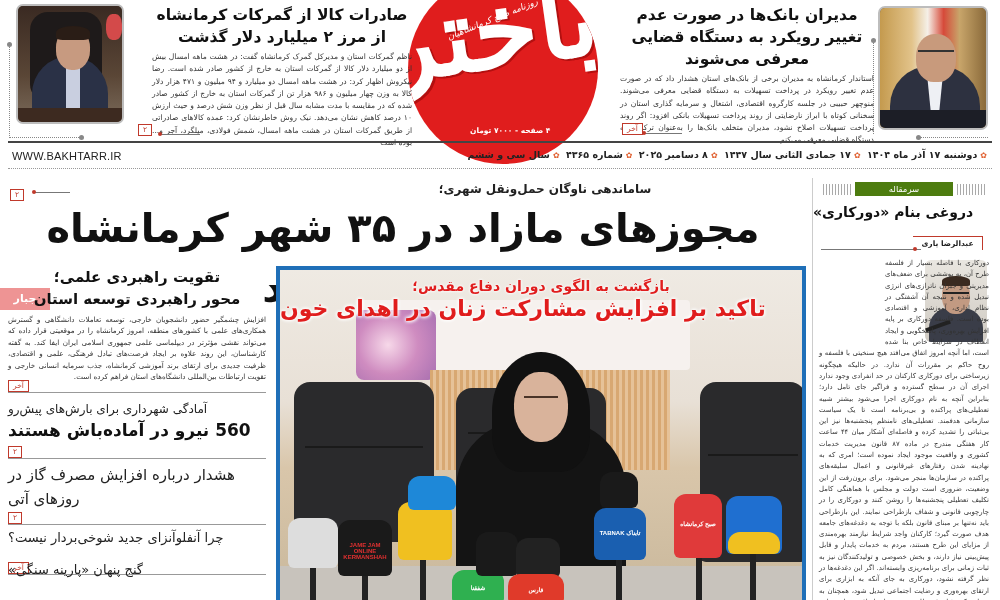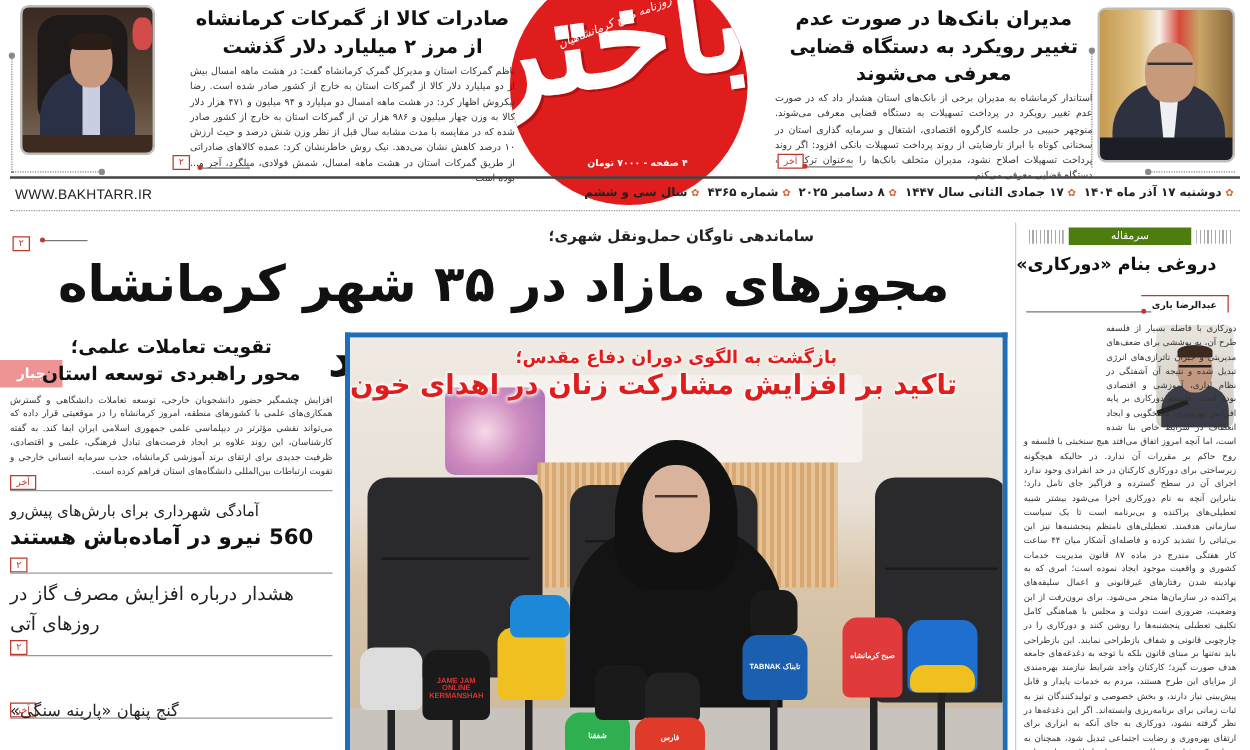--- a/index.html
+++ b/index.html
@@ -195,39 +195,42 @@
 <div class="headline-ref">
   <span class="page-ref" data-bind="main_story.page_ref">۲</span>
 </div>
 <div class="ref-line" style="left:34px;top:192px;width:36px;"></div>
 <div class="ref-dot" style="left:32px;top:190px;"></div>
 <div class="main-headline" data-bind="main_story.headline">مجوزهای مازاد در ۳۵ شهر کرمانشاه ابطال می‌شود</div>
 
 <div class="left-col">
   <div class="watermark" data-bind="left_column.watermark">جبار</div>
   <div class="lc-story1">
-    <h3><span data-bind="left_column.diplomacy.title_line1">تقویت تعاملات علمی؛</span><br><span data-bind="left_column.diplomacy.title_line2">محور راهبردی توسعه استان</span></h3>
+    <h3><span data-bind="left_column.diplomacy.title_line1">تقویت راهبردی علمی؛</span><br><span data-bind="left_column.diplomacy.title_line2">محور راهبردی توسعه استان</span></h3>
     <p data-bind="left_column.diplomacy.body">افزایش چشمگیر حضور دانشجویان خارجی، توسعه تعاملات دانشگاهی و گسترش همکاری‌های علمی با کشورهای منطقه، امروز کرمانشاه را در موقعیتی قرار داده که می‌تواند نقشی مؤثرتر در دیپلماسی علمی جمهوری اسلامی ایران ایفا کند. به گفته کارشناسان، این روند علاوه بر ایجاد فرصت‌های تبادل فرهنگی، علمی و اقتصادی، ظرفیت جدیدی برای ارتقای برند آموزشی کرمانشاه، جذب سرمایه انسانی خارجی و تقویت ارتباطات بین‌المللی دانشگاه‌های استان فراهم کرده است.</p>
   </div>
   <span class="page-ref lc-ref" style="top:120px;" data-bind="left_column.diplomacy.page_ref">آخر</span>
   <div class="lc-sep" style="top:132px;"></div>
 
   <div class="lc-item" style="top:140px;">
     <div class="sub" data-bind="left_column.items.0.sub">آمادگی شهرداری برای بارش‌های پیش‌رو</div>
     <div class="big" data-bind="left_column.items.0.title">560 نیرو در آماده‌باش هستند</div>
   </div>
   <span class="page-ref lc-ref" style="top:186px;" data-bind="left_column.items.0.page_ref">۲</span>
   <div class="lc-sep" style="top:198px;"></div>
 
   <div class="lc-item" style="top:203px;">
     <div class="mid" data-bind="left_column.items.1.title">هشدار درباره افزایش مصرف گاز در روزهای آتی</div>
   </div>
   <span class="page-ref lc-ref" style="top:252px;" data-bind="left_column.items.1.page_ref">۲</span>
   <div class="lc-sep" style="top:264px;"></div>
 
+  <div class="lc-item" style="top:268px;">
+    <div class="small" data-bind="left_column.items.2.title">چرا آنفلوآنزای جدید شوخی‌بردار نیست؟</div>
+  </div>
   <span class="page-ref lc-ref" style="top:302px;" data-bind="left_column.items.2.page_ref">آخر</span>
   <div class="lc-sep" style="top:314px;"></div>
 
   <div class="lc-item" style="top:300px;">
     <div class="small" data-bind="left_column.items.3.title">گنج پنهان «پارینه سنگی»</div>
   </div>
 </div>
 
 <div class="feature">
   <div class="fp-wall"></div>

